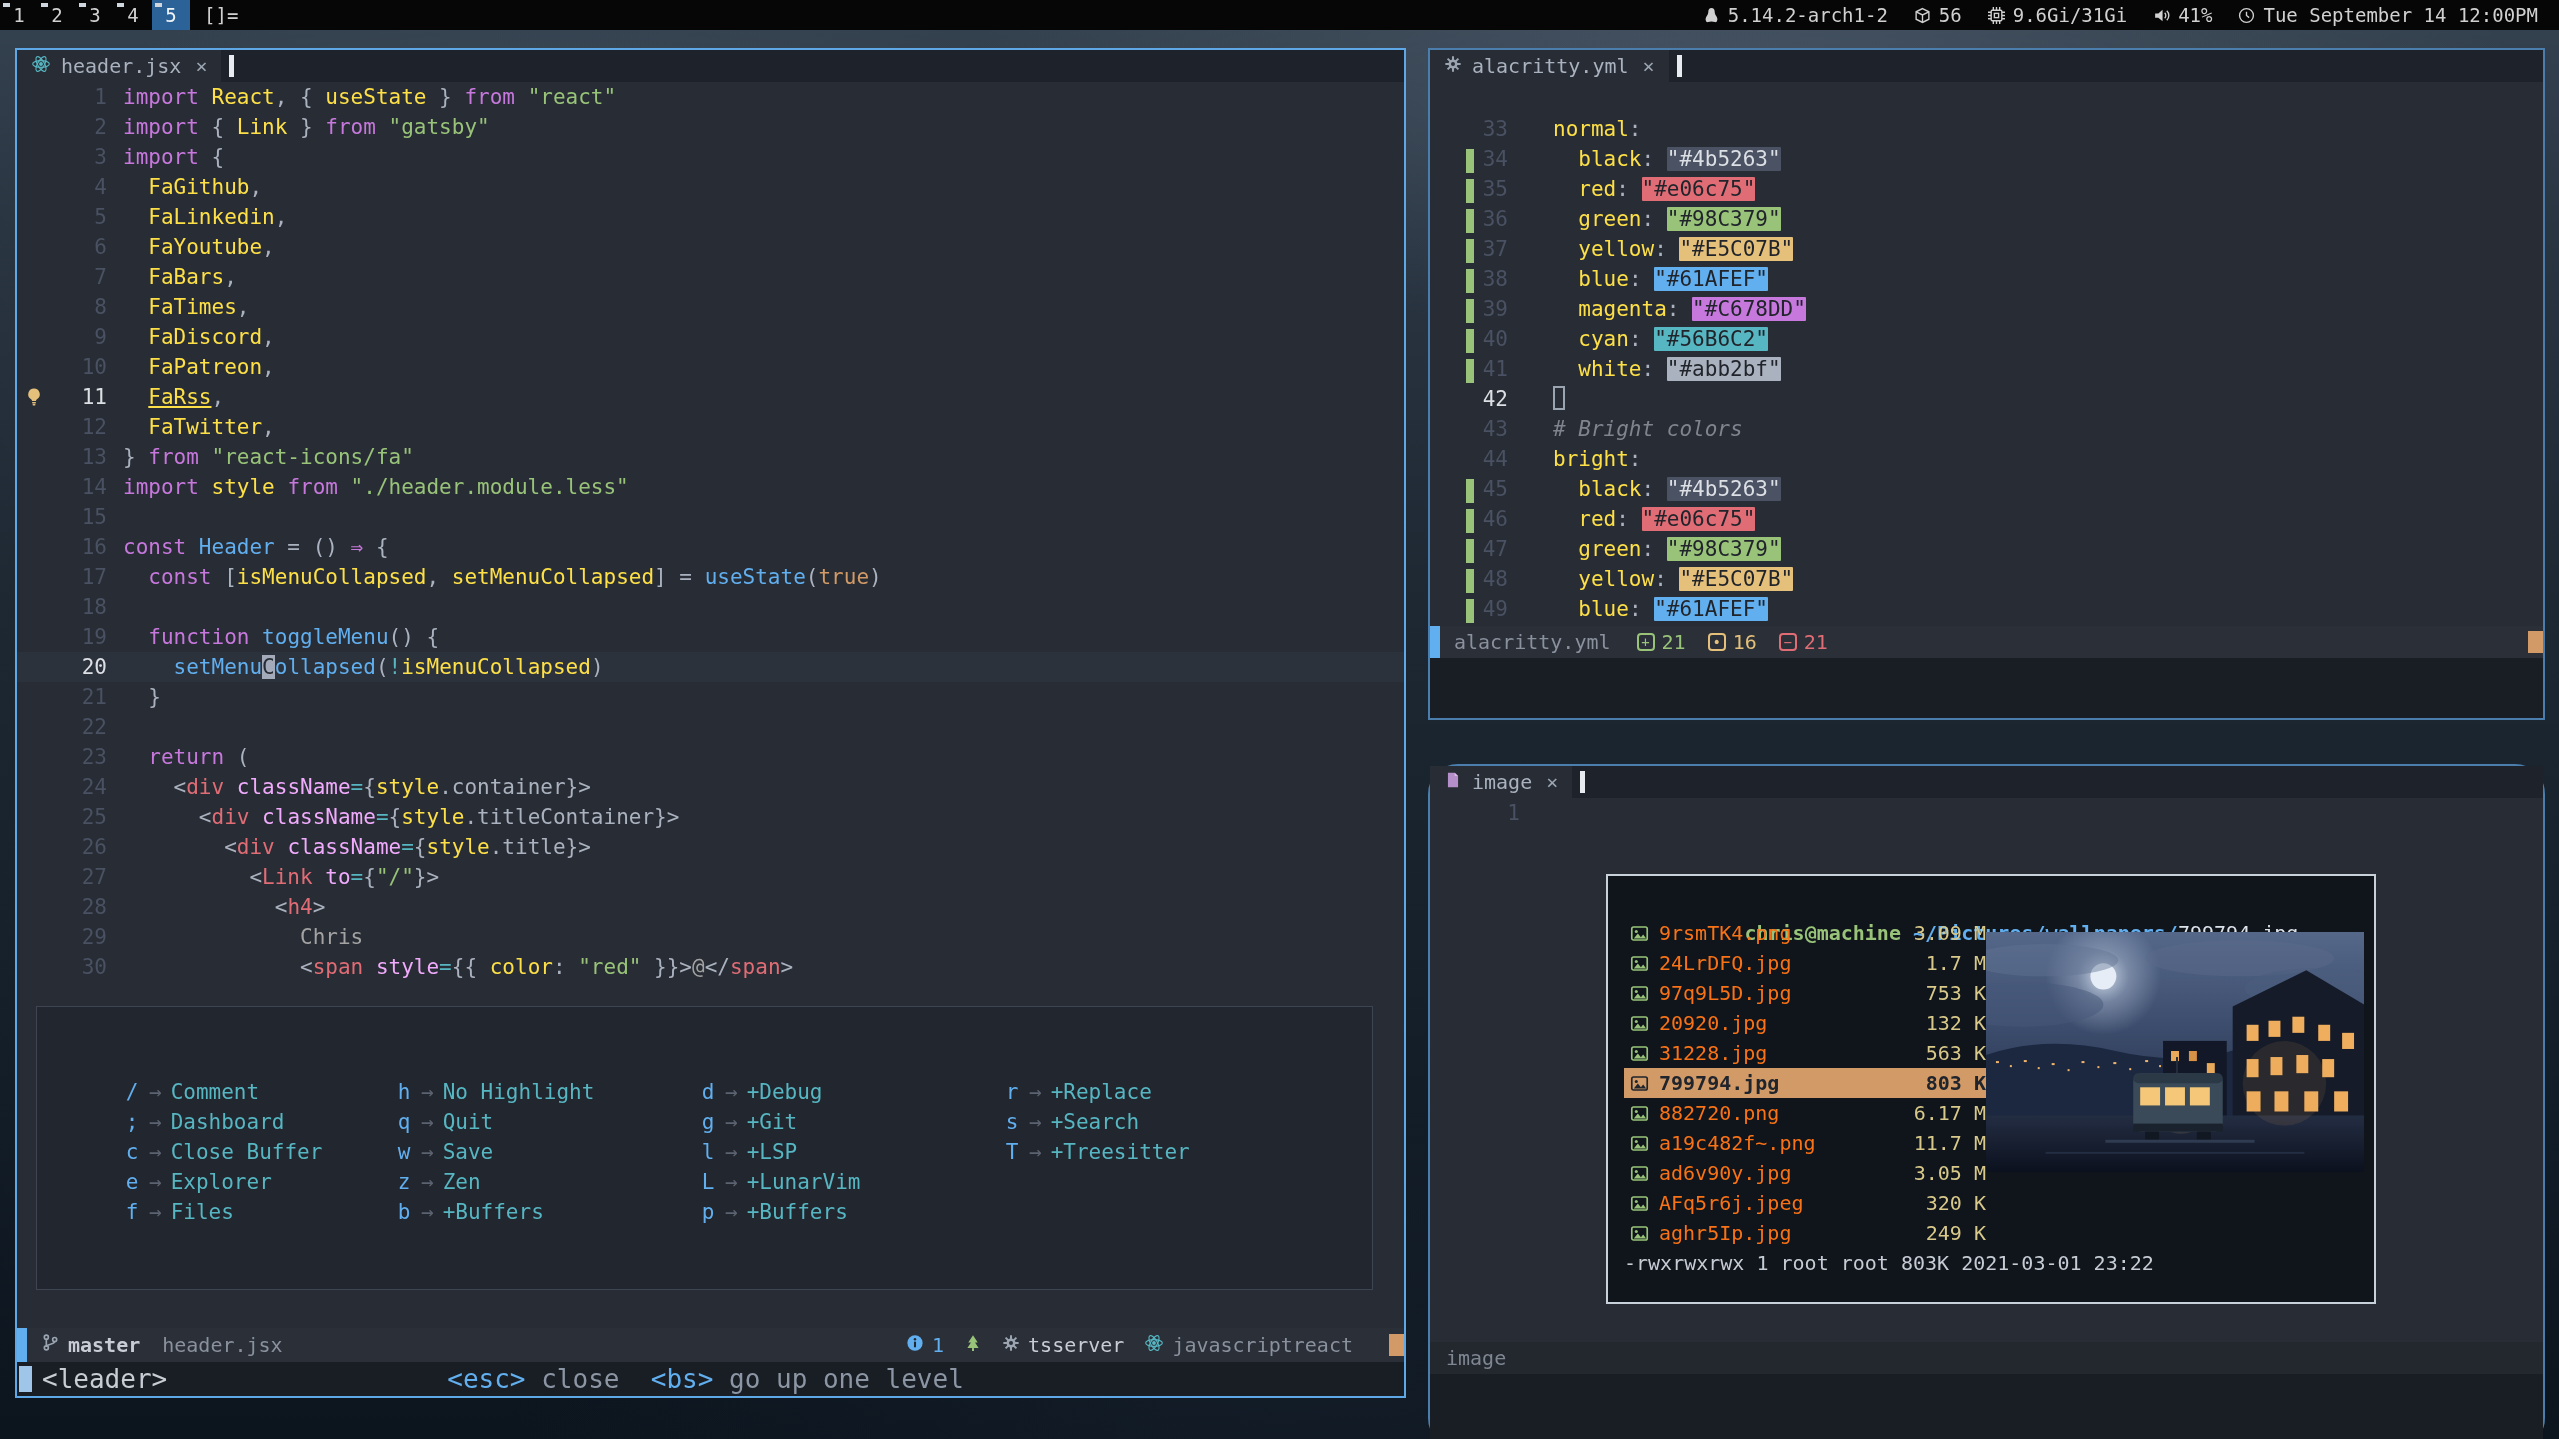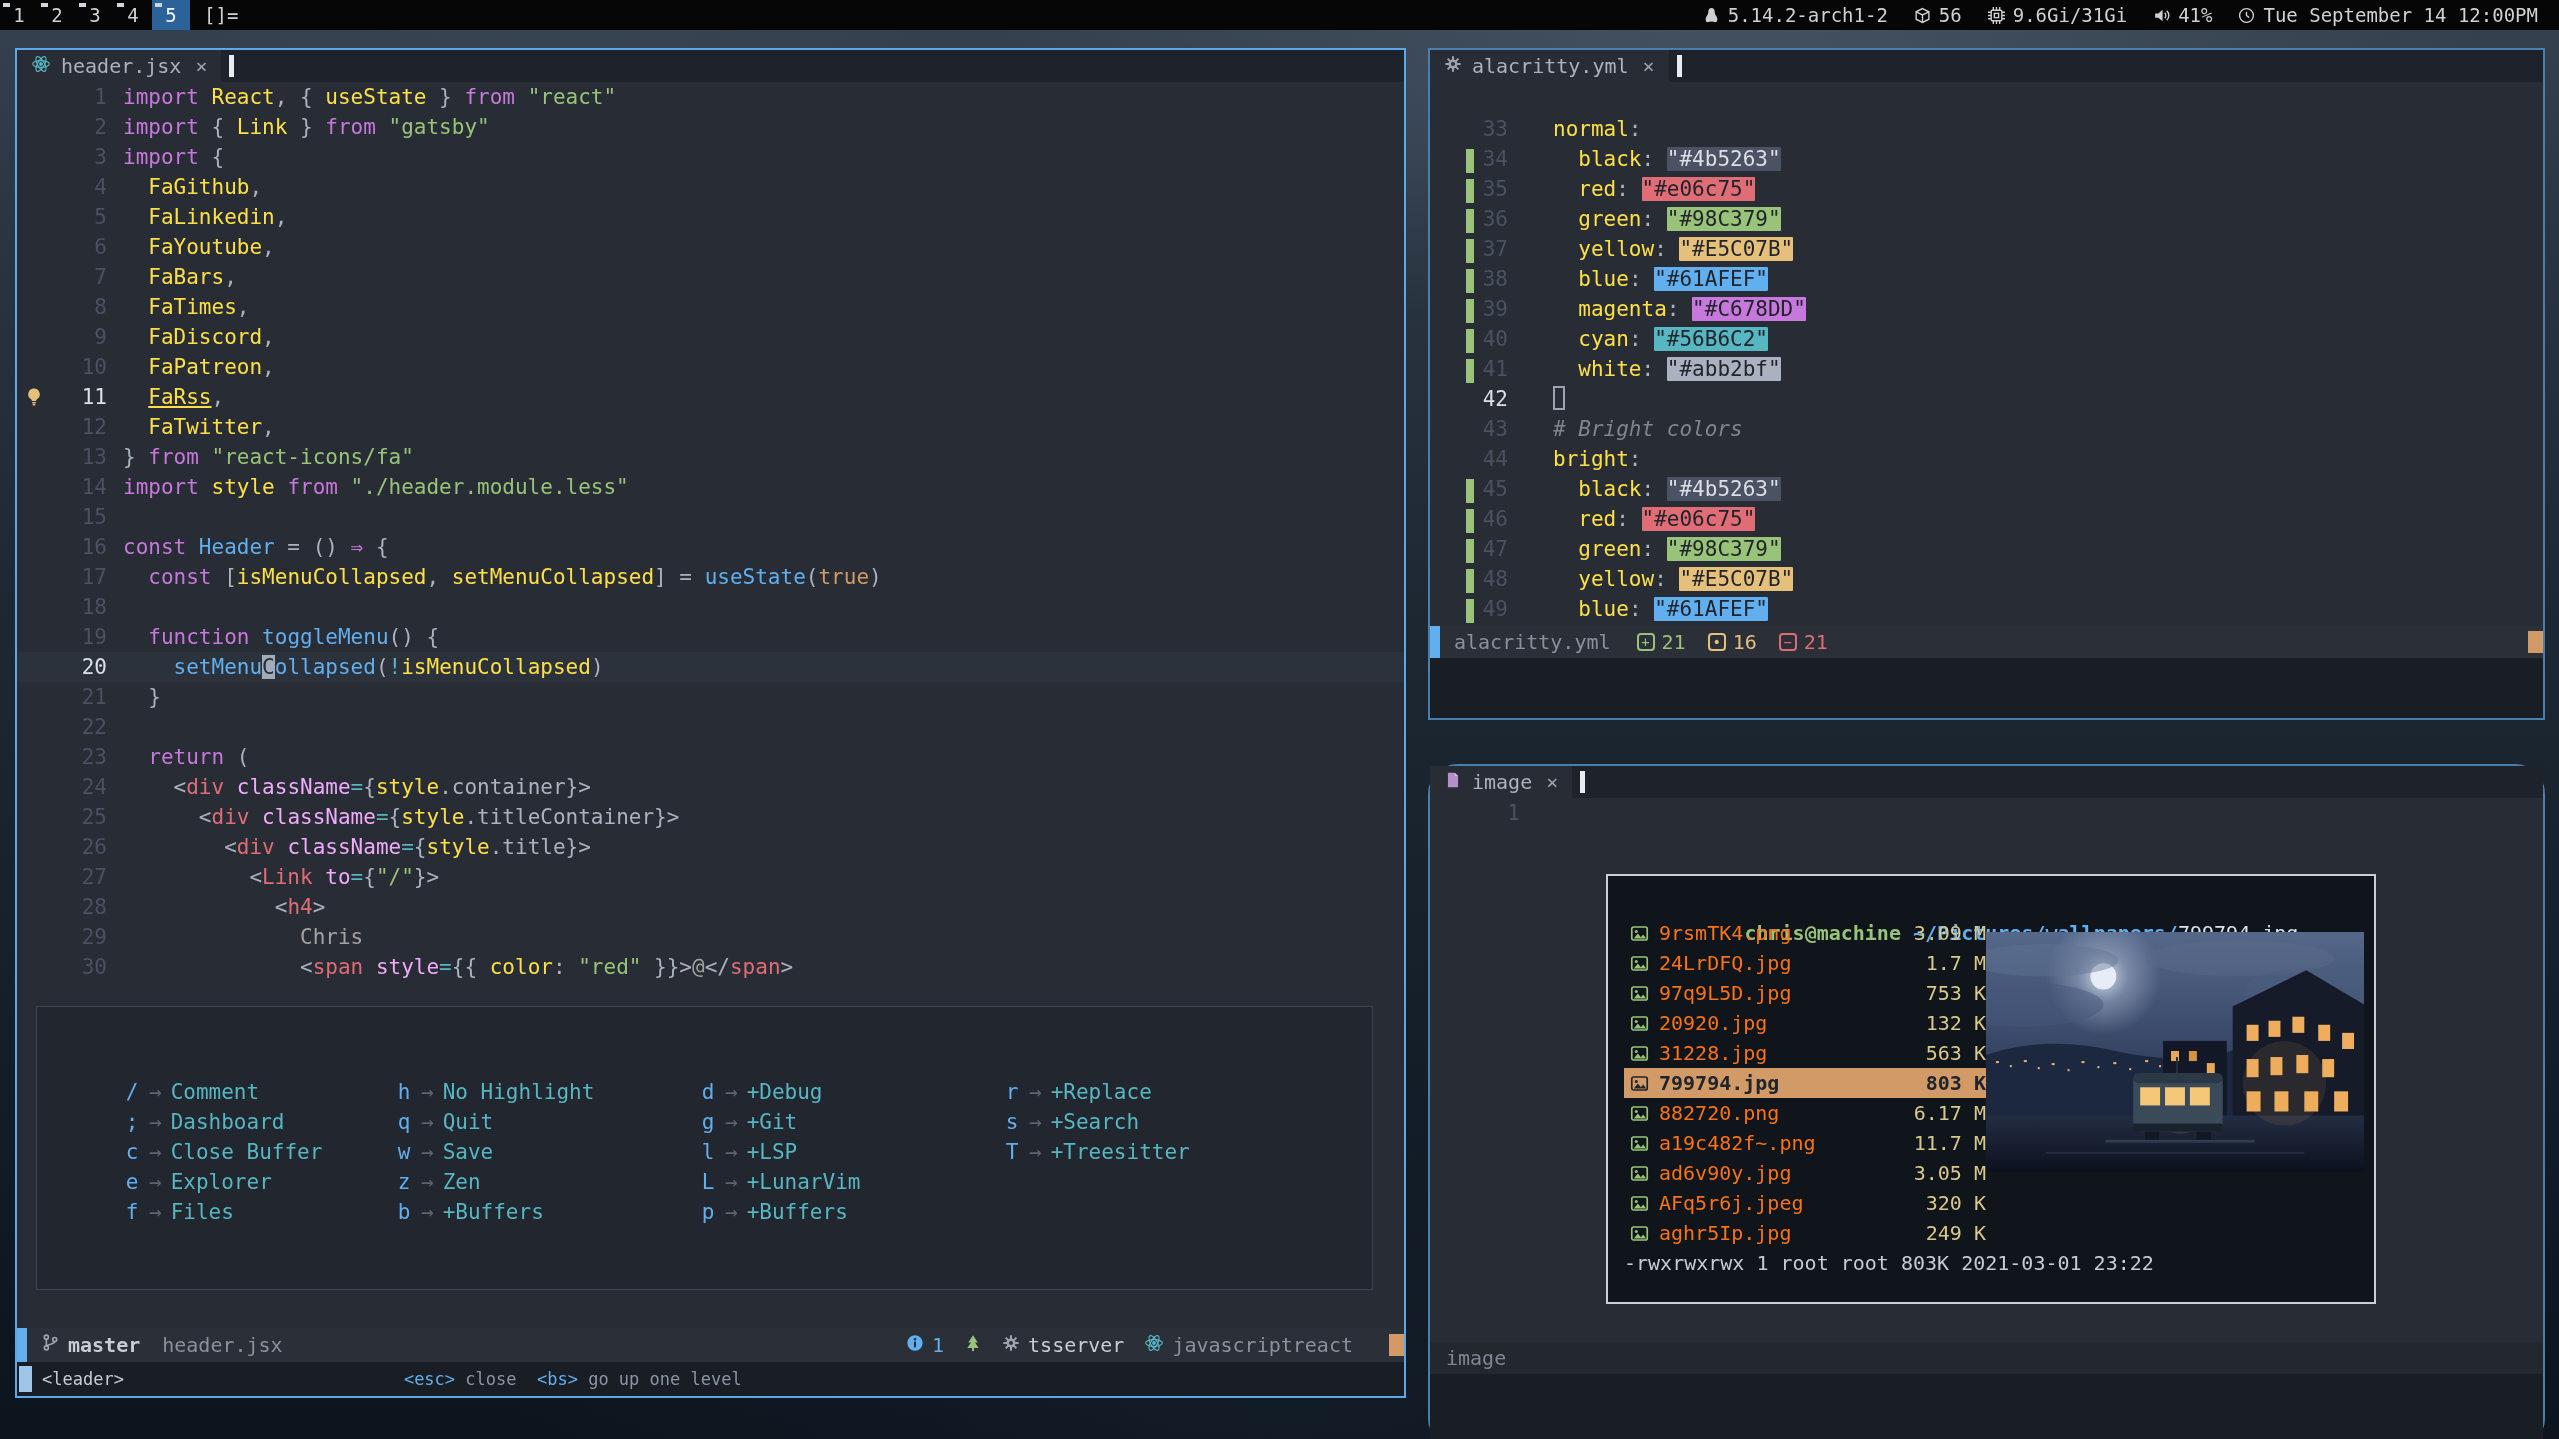--- a/index.html
+++ b/index.html
@@ -83,21 +83,21 @@
   .sl-diag-num { color:#61afef; }
   .sl-lsp { color:#c8ccd4; }
   .sl-ft { color:#8a919d; }
   .sl-pos { width:15px; height:22px; background:#d19a66; margin-left:16px; flex:none; }
   .sl-git { display:flex; align-items:center; gap:22px; margin-left:26px; }
   .gs { display:flex; align-items:center; gap:7px; }
   .gs-box { display:flex; width:18px; height:18px; border:2px solid currentColor; border-radius:4px;
     align-items:center; justify-content:center; font-size:14px; line-height:1; }
   .gs-add{color:#98c379} .gs-chg{color:#e5c07b} .gs-del{color:#e06c75}
   .cmdline { position:absolute; left:0; right:0; bottom:0; background:#191d24;
-    display:flex; align-items:center; font-size:17px; color:#c8cdd4; }
+    display:flex; align-items:center; font-size:26px; color:#c8cdd4; }
   .win-left .cmdline { height:34px; }
   .win-yml  .cmdline { height:60px; }
   .win-img  .cmdline { height:72px; }
   .cmd-block { width:13px; height:26px; background:#9fc6e8; margin:0 10px 0 2px; }
   .cmd-hints { margin-left:280px; white-space:pre; }
   .cmd-key { color:#61afef; }
   .cmd-txt { color:#8b95a3; }
   
   .img-box { position:absolute; left:176px; top:108px; width:770px; height:430px;
     border:2px solid #c8d0da; background:#10141b; font-size:20px; }

